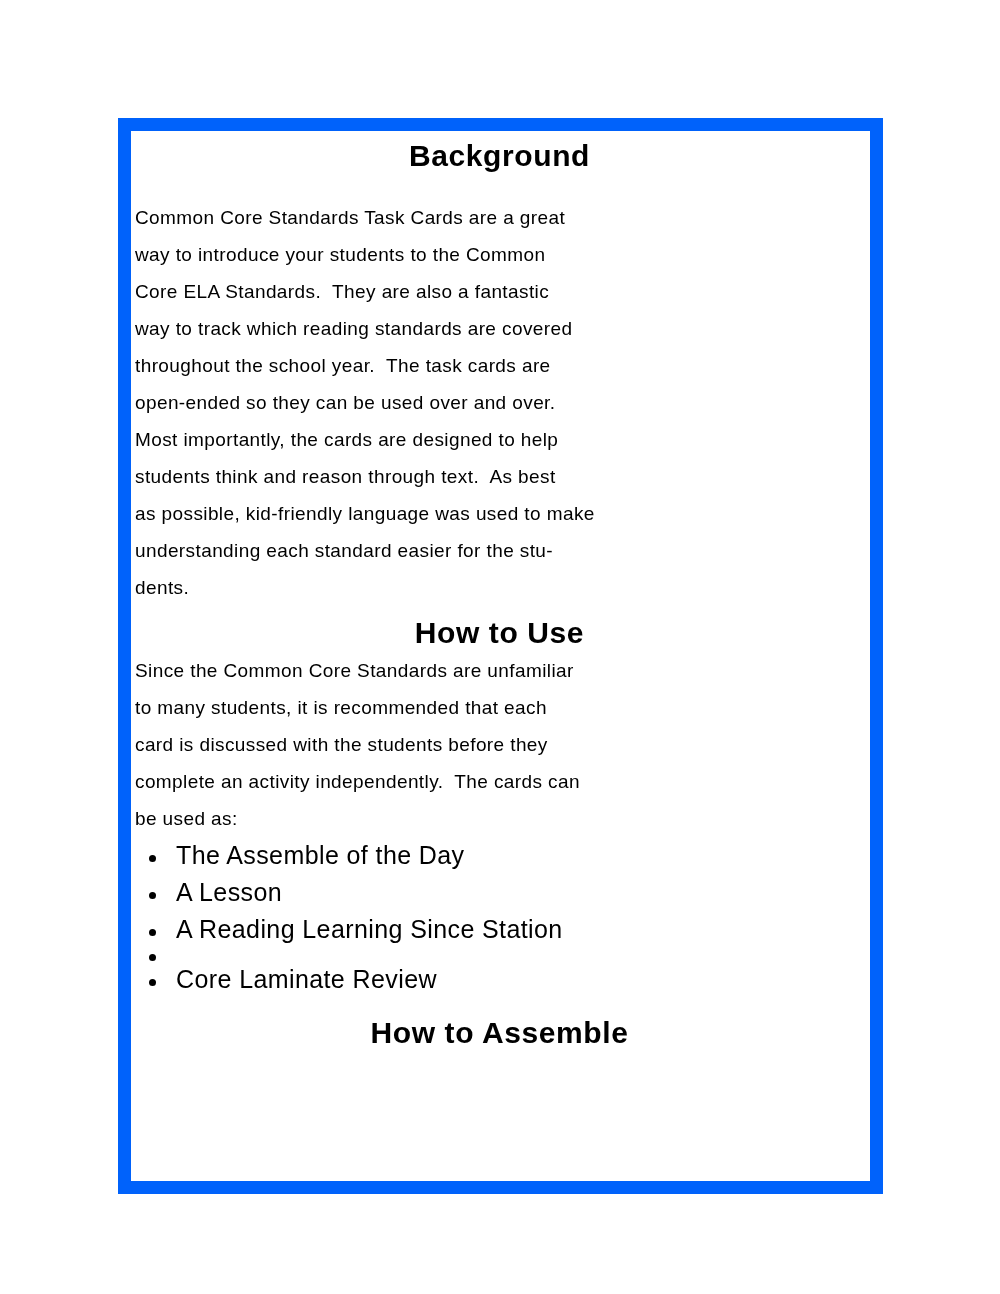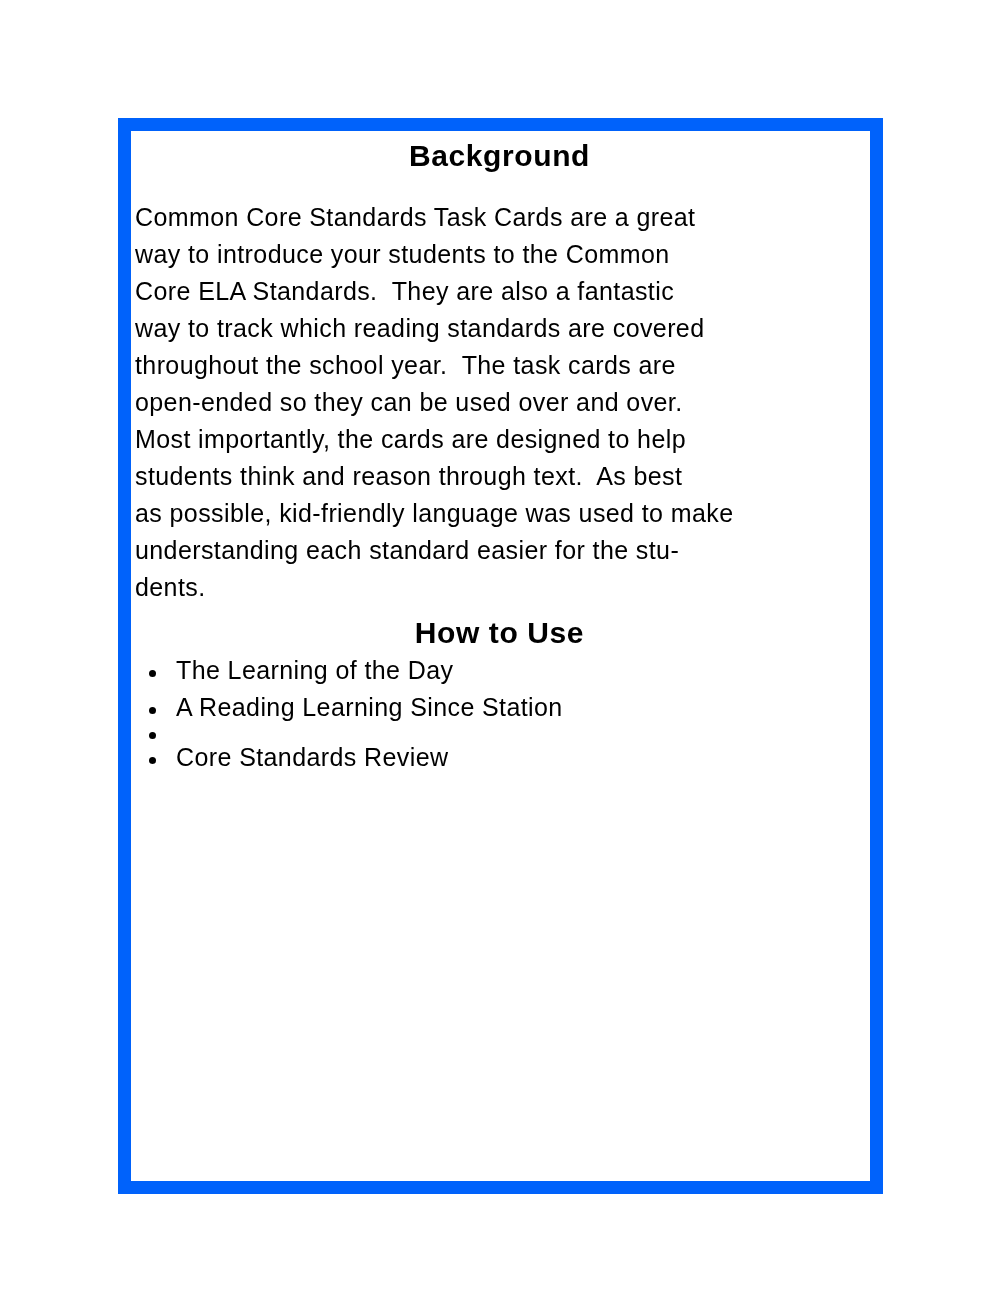--- a/index.html
+++ b/index.html
@@ -30,21 +30,21 @@
     font-size: 30px;
     font-weight: bold;
     text-align: center;
     margin: 0;
     letter-spacing: 0.6px;
   }
   .sec-background .heading { margin-top: 4px; margin-bottom: 26px; }
   .sec-use .heading        { margin-top: 10px; margin-bottom: 2px; }
   .sec-assemble .heading   { margin-top: 18px; margin-bottom: 4px; }
   .body-text {
-    font-size: 25px;
+    font-size: 19px;
     line-height: 37px;
     letter-spacing: 0.4px;
     margin: 0;
     white-space: pre-wrap; 
   }
   .bullets {
     list-style: none;
     margin: 0;
     padding: 0;
   }
@@ -81,35 +81,45 @@
 open-ended so they can be used over and over.
 Most importantly, the cards are designed to help
 students think and reason through text.  As best
 as possible, kid-friendly language was used to make
 understanding each standard easier for the stu-
 dents.</p>
   </section>
 
   <section class="sec-use">
     <h2 class="heading">How to Use</h2>
+    <p class="body-text">Since the Common Core Standards are unfamiliar
+to many students, it is recommended that each
+card is discussed with the students before they
+complete an activity independently.  The cards can
+be used as:</p>
     <ul class="bullets">
       <li>
         <span class="dot"></span>
-        <span>The Learning of the Day</span>
+        <span>The Assemble of the Day</span>
+      </li>
+      <li>
+        <span class="dot"></span>
+        <span>A Lesson</span>
       </li>
       <li>
         <span class="dot"></span>
         <span>A Reading Learning Since Station</span>
       </li>
       <li>
         <span class="dot"></span>
       </li>
       <li>
         <span class="dot"></span>
-        <span>Core Standards Review</span>
+        <span>Core Laminate Review</span>
       </li>
     </ul>
   </section>
 
   <section class="sec-assemble">
+    <h2 class="heading">How to Assemble</h2>
   </section>
 
 </div>
 
 </body></html>

